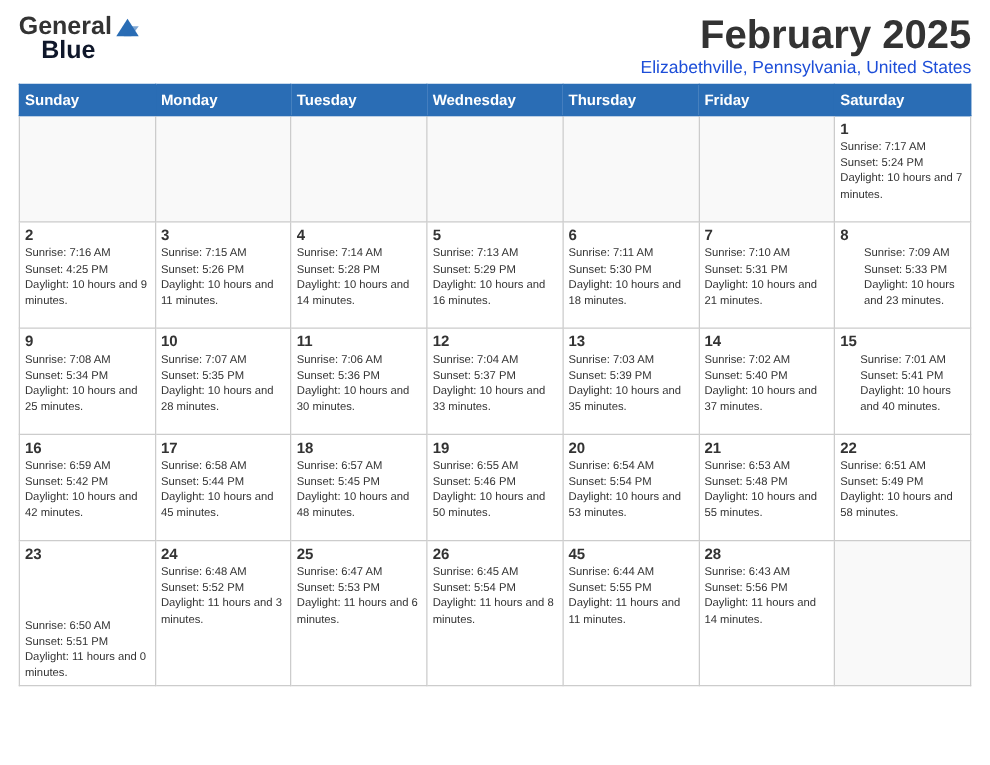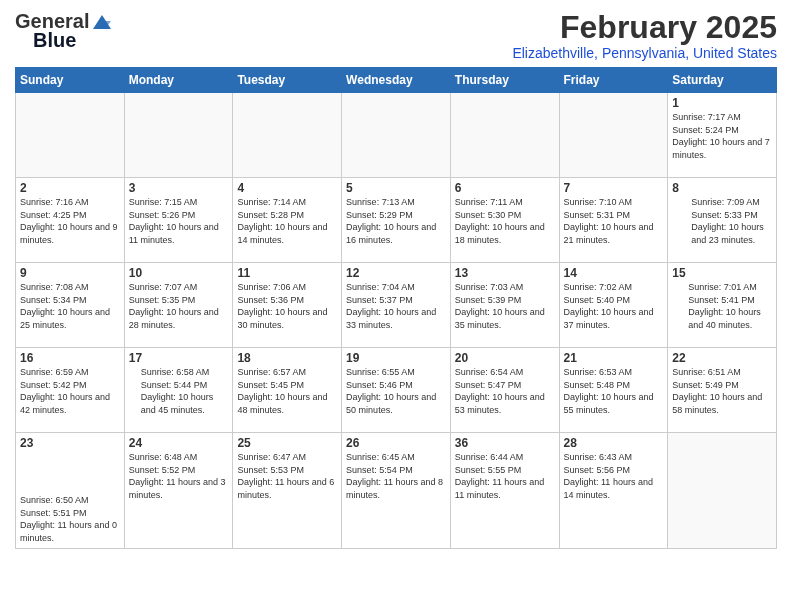--- a/index.html
+++ b/index.html
@@ -158,40 +158,40 @@
         </tr>
         <tr>
           <td>
             <span class="day-number">16</span>
             <div class="day-info" style="white-space: pre-line;">Sunrise: 6:59 AM
 Sunset: 5:42 PM
 Daylight: 10 hours and 42 minutes.</div>
           </td>
           <td>
             <span class="day-number">17</span>
-            <div class="day-info" style="white-space: pre-line; margin-left: 12px;">Sunrise: 6:58 AM
+            <div class="day-info" style="white-space: pre-line;">Sunrise: 6:58 AM
 Sunset: 5:44 PM
 Daylight: 10 hours and 45 minutes.</div>
           </td>
           <td>
             <span class="day-number">18</span>
             <div class="day-info" style="white-space: pre-line;">Sunrise: 6:57 AM
 Sunset: 5:45 PM
 Daylight: 10 hours and 48 minutes.</div>
           </td>
           <td>
             <span class="day-number">19</span>
             <div class="day-info" style="white-space: pre-line;">Sunrise: 6:55 AM
 Sunset: 5:46 PM
 Daylight: 10 hours and 50 minutes.</div>
           </td>
           <td>
             <span class="day-number">20</span>
             <div class="day-info" style="white-space: pre-line;">Sunrise: 6:54 AM
-Sunset: 5:47 PM
+Sunset: 5:54 PM
 Daylight: 10 hours and 53 minutes.</div>
           </td>
           <td>
             <span class="day-number">21</span>
             <div class="day-info" style="white-space: pre-line;">Sunrise: 6:53 AM
 Sunset: 5:48 PM
 Daylight: 10 hours and 55 minutes.</div>
           </td>
           <td>
             <span class="day-number">22</span>
@@ -219,21 +219,21 @@
 Sunset: 5:53 PM
 Daylight: 11 hours and 6 minutes.</div>
           </td>
           <td>
             <span class="day-number">26</span>
             <div class="day-info" style="white-space: pre-line;">Sunrise: 6:45 AM
 Sunset: 5:54 PM
 Daylight: 11 hours and 8 minutes.</div>
           </td>
           <td>
-            <span class="day-number">36</span>
+            <span class="day-number">45</span>
             <div class="day-info" style="white-space: pre-line;">Sunrise: 6:44 AM
 Sunset: 5:55 PM
 Daylight: 11 hours and 11 minutes.</div>
           </td>
           <td>
             <span class="day-number">28</span>
             <div class="day-info" style="white-space: pre-line;">Sunrise: 6:43 AM
 Sunset: 5:56 PM
 Daylight: 11 hours and 14 minutes.</div>
           </td>

